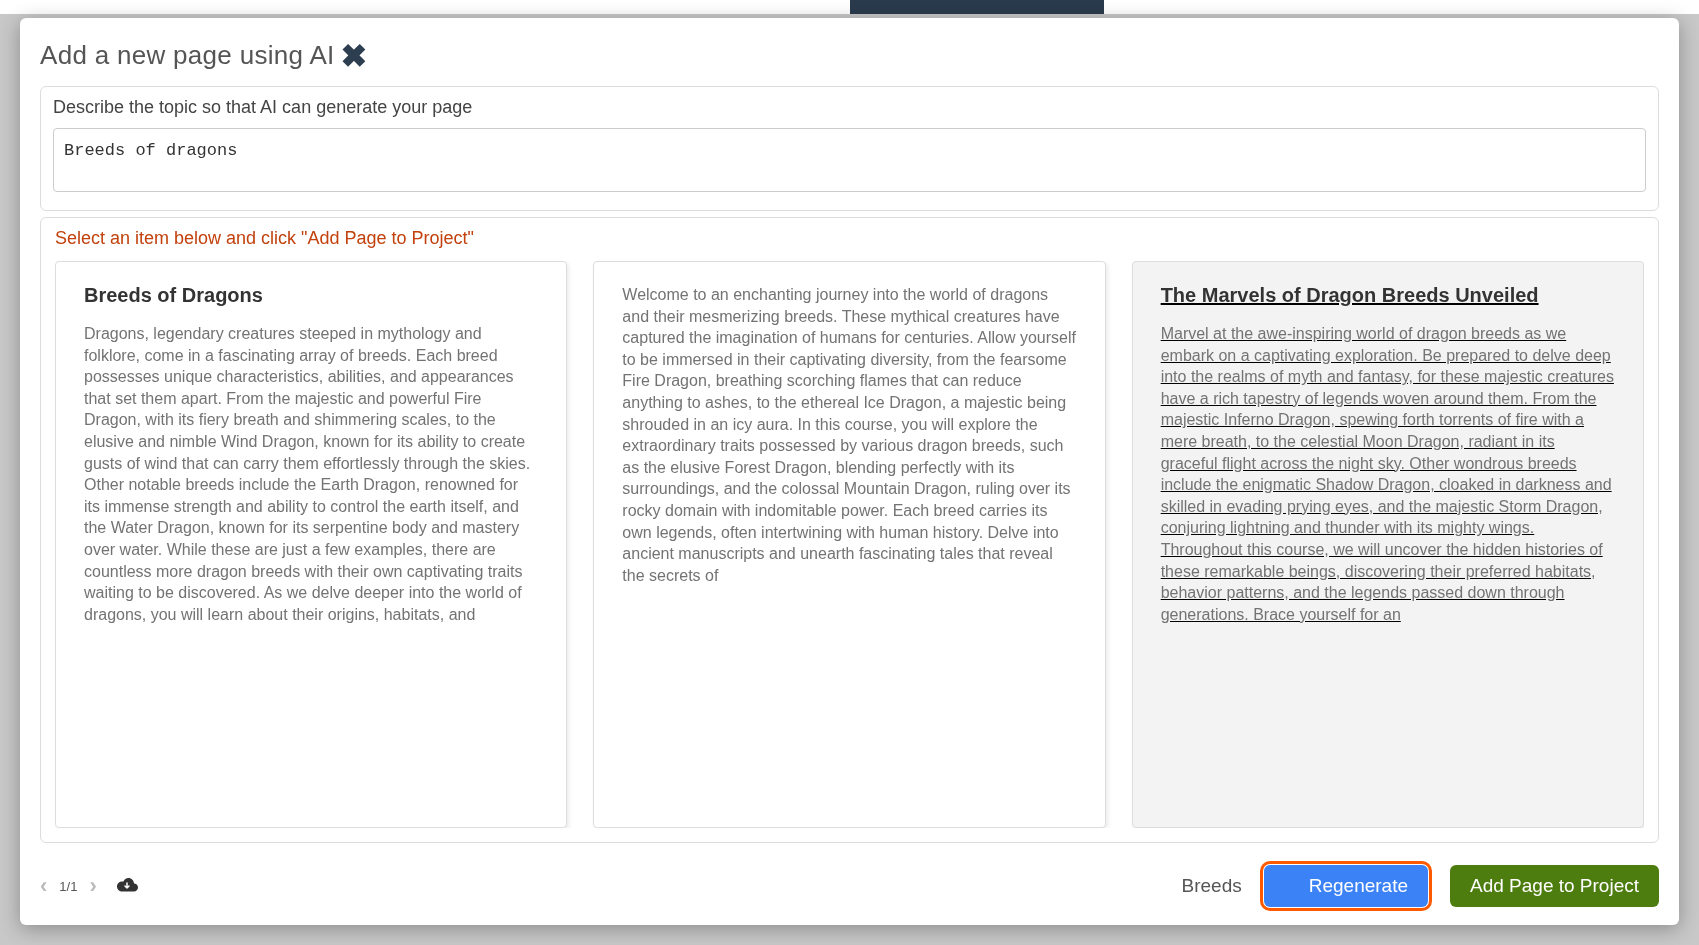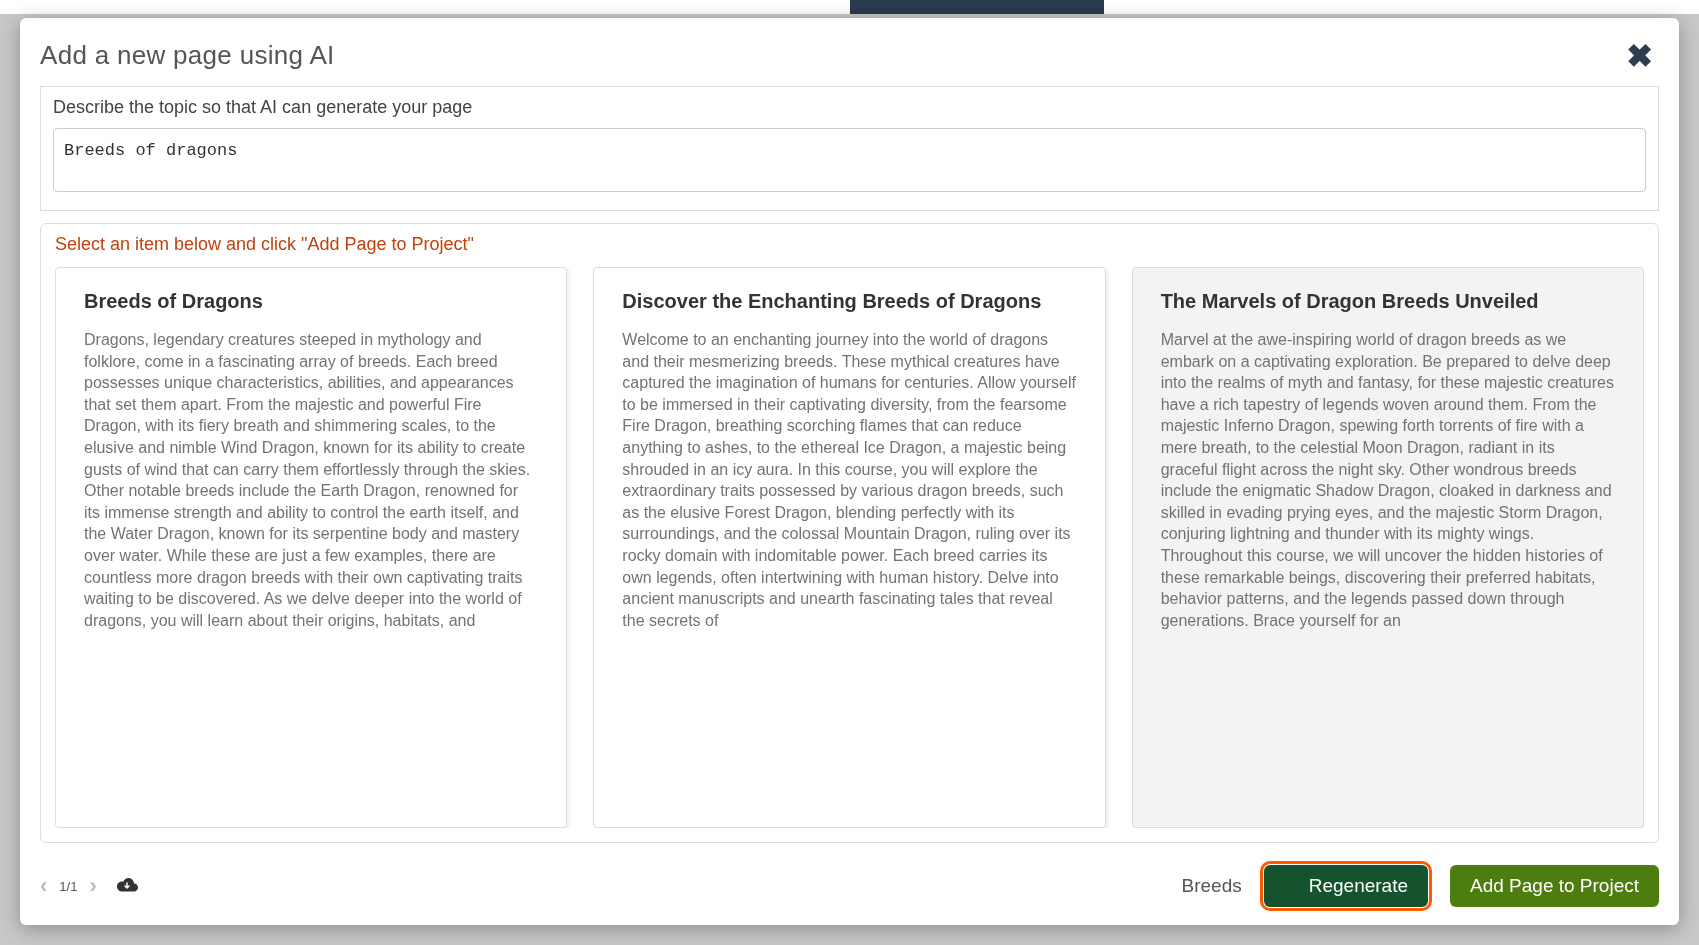--- a/index.html
+++ b/index.html
@@ -31,43 +31,43 @@
       bottom: 20px;
       background: #fff;
       border-radius: 6px;
       box-shadow: 0 4px 20px rgba(0,0,0,0.3);
       display: flex;
       flex-direction: column;
       padding: 22px 20px 18px 20px;
     }
     .modal-header {
       display: flex;
-      justify-content: space-between;
+      justify-content: flex-start;
       align-items: flex-start;
       margin-bottom: 14px;
     }
     .modal-title {
       font-size: 26px;
       font-weight: 400;
       color: #555;
       letter-spacing: 0.3px;
     }
     .close-btn {
       font-size: 32px;
       font-weight: 900;
       color: #2c3e50;
       cursor: pointer;
       line-height: 1;
       padding: 0 6px;
     }
     .describe-section {
       border: 1px solid #ddd;
-      border-radius: 0;
+      border-radius: 6px;
       padding: 10px 12px 14px 12px;
-      margin-bottom: 12px;
+      margin-bottom: 6px;
     }
     .describe-label {
       font-size: 18px;
       color: #444;
       margin-bottom: 10px;
     }
     .describe-input {
       width: 100%;
       border: 1px solid #ccc;
       border-radius: 4px;
@@ -104,20 +104,21 @@
       border: 1px solid #ddd;
       border-radius: 4px;
       padding: 22px 28px;
       overflow-y: hidden;
       position: relative;
       cursor: pointer;
       box-shadow: 2px 2px 4px rgba(0,0,0,0.08);
     }
     .card.selected {
       background: #f3f3f3;
+      text-decoration: underline;
     }
     .card-title {
       font-size: 20px;
       font-weight: 700;
       color: #333;
       margin-bottom: 16px;
     }
     .card-body {
       font-size: 16px;
       line-height: 1.35;
@@ -162,21 +163,21 @@
       cursor: pointer;
     }
     .btn {
       font-size: 19px;
       padding: 10px 20px;
       border-radius: 6px;
       cursor: pointer;
       border: none;
     }
     .btn-dark {
-      background: #14532d;
+      background: #3b82f6;
       color: #fff;
       outline: 3px solid #ff5a00;
       outline-offset: 1px;
       padding-left: 45px;
     }
     .btn-light {
       background: #4d7c0f;
       color: #fff;
     }
   </style>
@@ -197,21 +198,20 @@
   </div>
 
   <div class="select-section">
     <div class="select-label">Select an item below and click "Add Page to Project"</div>
     <div class="cards-row">
       <div class="card">
         <div class="card-title">Breeds of Dragons</div>
         <div class="card-body">Dragons, legendary creatures steeped in mythology and folklore, come in a fascinating array of breeds. Each breed possesses unique characteristics, abilities, and appearances that set them apart. From the majestic and powerful Fire Dragon, with its fiery breath and shimmering scales, to the elusive and nimble Wind Dragon, known for its ability to create gusts of wind that can carry them effortlessly through the skies. Other notable breeds include the Earth Dragon, renowned for its immense strength and ability to control the earth itself, and the Water Dragon, known for its serpentine body and mastery over water. While these are just a few examples, there are countless more dragon breeds with their own captivating traits waiting to be discovered. As we delve deeper into the world of dragons, you will learn about their origins, habitats, and</div>
       </div>
       <div class="card">
-        <div class="card-title">Discover the Enchanting Breeds of Dragons</div>
         <div class="card-body">Welcome to an enchanting journey into the world of dragons and their mesmerizing breeds. These mythical creatures have captured the imagination of humans for centuries. Allow yourself to be immersed in their captivating diversity, from the fearsome Fire Dragon, breathing scorching flames that can reduce anything to ashes, to the ethereal Ice Dragon, a majestic being shrouded in an icy aura. In this course, you will explore the extraordinary traits possessed by various dragon breeds, such as the elusive Forest Dragon, blending perfectly with its surroundings, and the colossal Mountain Dragon, ruling over its rocky domain with indomitable power. Each breed carries its own legends, often intertwining with human history. Delve into ancient manuscripts and unearth fascinating tales that reveal the secrets of</div>
       </div>
       <div class="card selected">
         <div class="card-title">The Marvels of Dragon Breeds Unveiled</div>
         <div class="card-body">Marvel at the awe-inspiring world of dragon breeds as we embark on a captivating exploration. Be prepared to delve deep into the realms of myth and fantasy, for these majestic creatures have a rich tapestry of legends woven around them. From the majestic Inferno Dragon, spewing forth torrents of fire with a mere breath, to the celestial Moon Dragon, radiant in its graceful flight across the night sky. Other wondrous breeds include the enigmatic Shadow Dragon, cloaked in darkness and skilled in evading prying eyes, and the majestic Storm Dragon, conjuring lightning and thunder with its mighty wings. Throughout this course, we will uncover the hidden histories of these remarkable beings, discovering their preferred habitats, behavior patterns, and the legends passed down through generations. Brace yourself for an</div>
       </div>
     </div>
   </div>
 
   <div class="footer">

